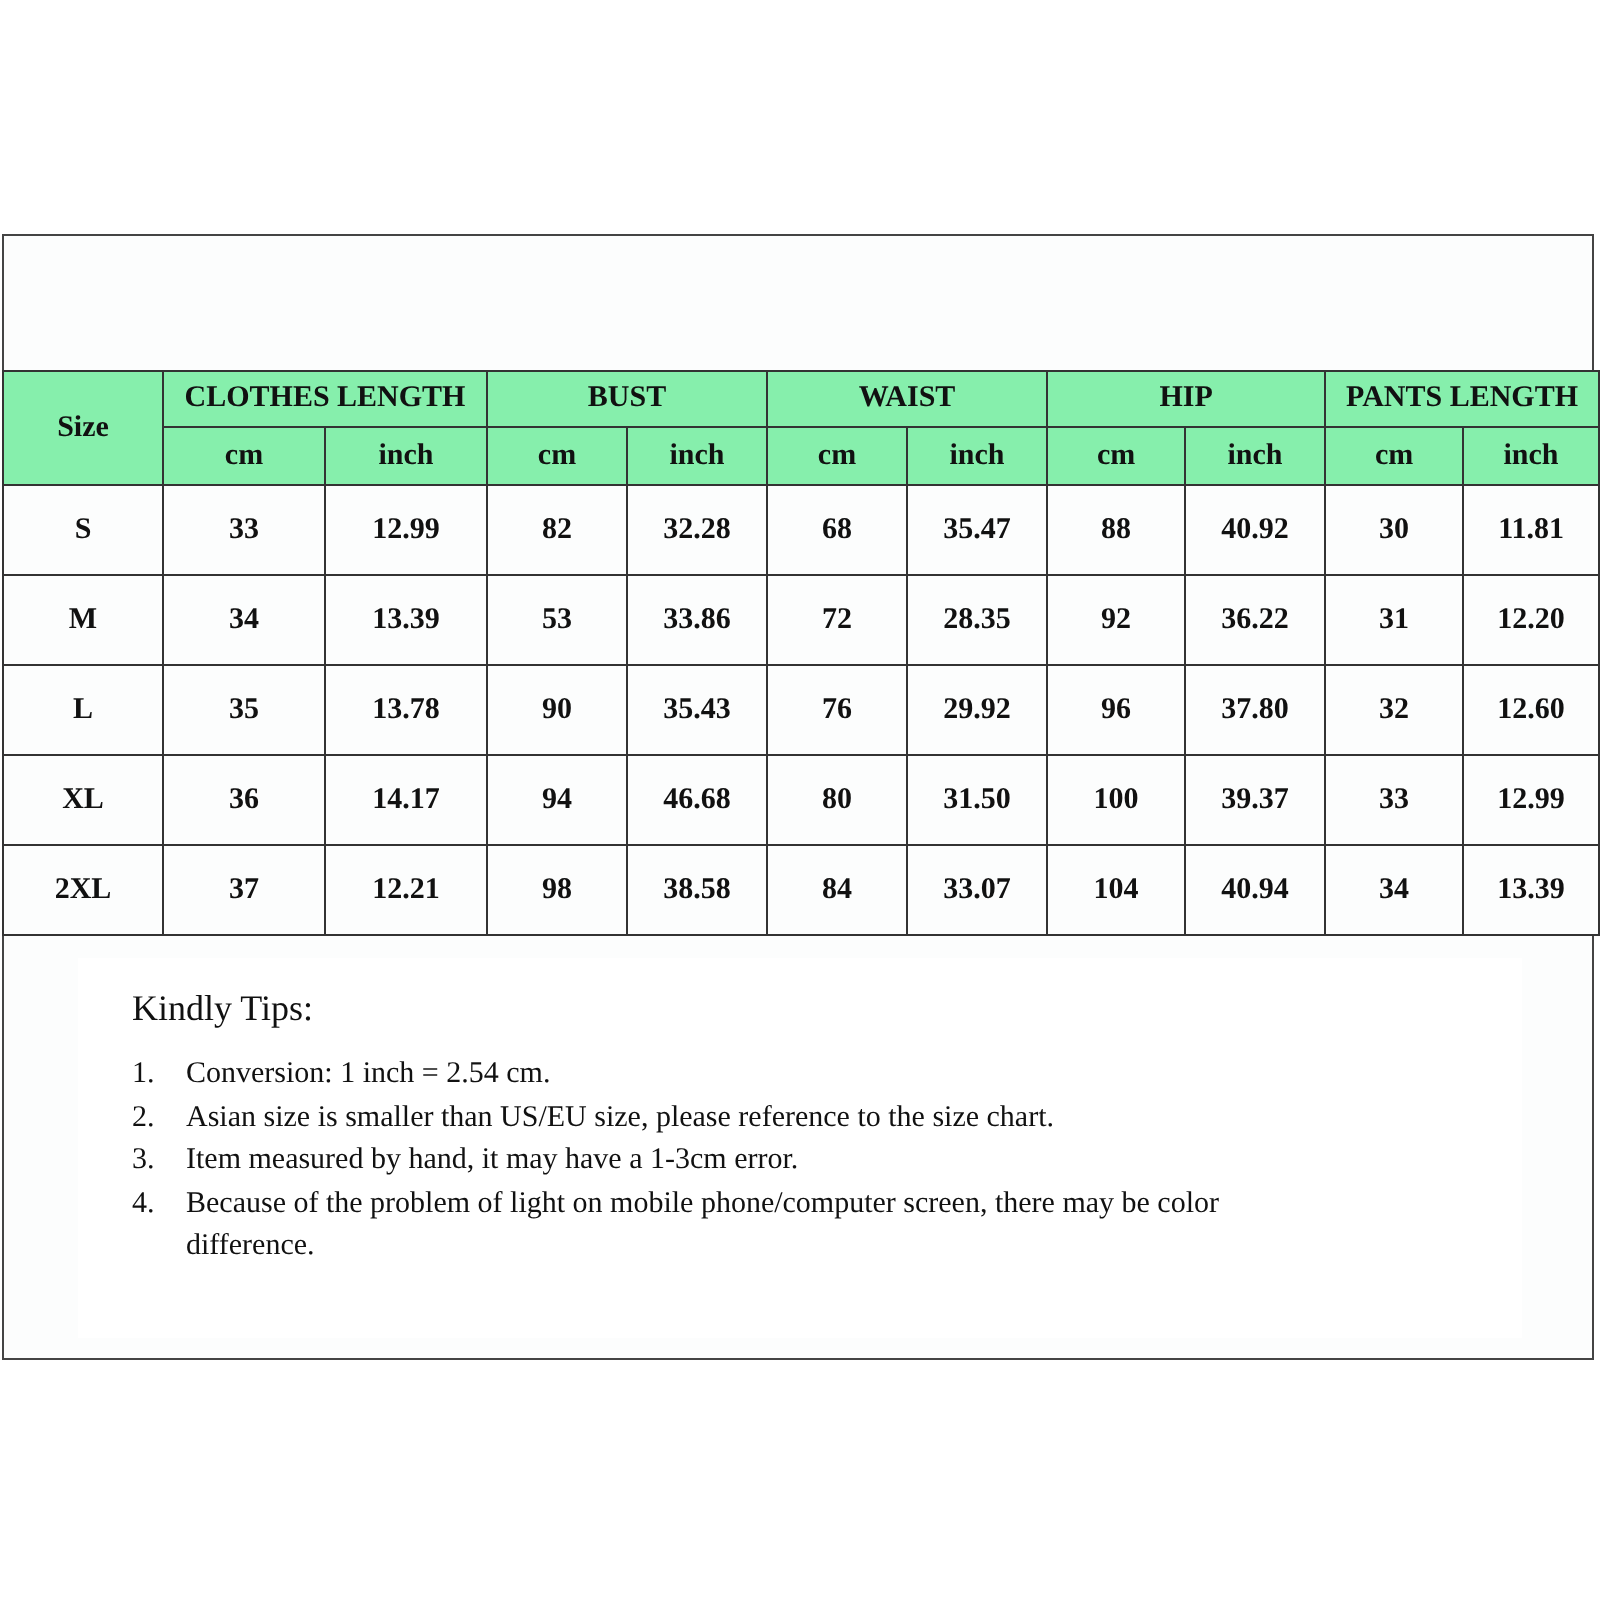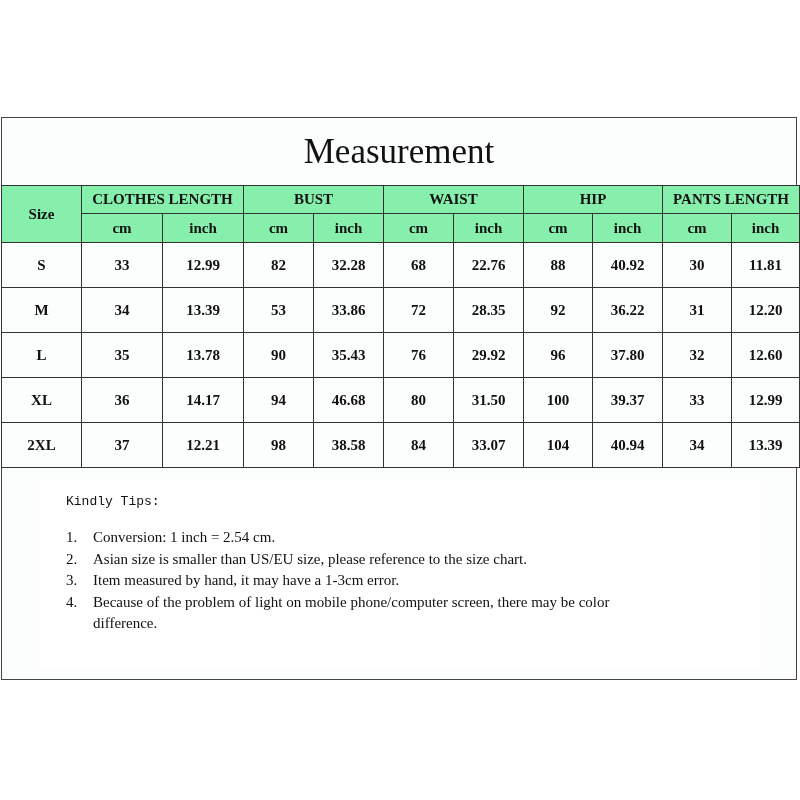--- a/index.html
+++ b/index.html
@@ -6,31 +6,30 @@
   body { width:800px; height:800px; position:relative; overflow:hidden; font-family:"Liberation Serif", serif; color:#111; }
   .frame { position:absolute; left:1px; top:117px; width:796px; height:563px; border:1px solid #444; background:#fcfdfd; box-sizing:border-box; }
   .title { position:absolute; left:0; top:0; width:100%; height:68px; display:flex; align-items:center; justify-content:center; font-size:35px; color:#111; }
   table.chart { position:absolute; left:-1px; top:67px; border-collapse:collapse; table-layout:fixed; width:798px; }
   table.chart td, table.chart th { border:1.5px solid #333; text-align:center; padding:0; font-weight:bold; font-size:15px; }
   table.chart th { background:#86efac; font-size:15px; }
   .h1 th { height:27px; }
   .h2 th { height:28px; }
   tr.data td { height:44px; background:#fcfdfd; }
   .tips { position:absolute; left:37px; top:361px; width:722px; height:190px; background:#ffffff; }
-  .tips-title { position:absolute; left:27px; top:15px; font-size:13px; font-family:Liberation Mono, monospace; }
+  .tips-title { position:absolute; left:27px; top:15px; font-size:18px; font-family:Liberation Serif, serif; }
   .tips-list { position:absolute; left:27px; top:48px; margin:0; padding:0; list-style:none; font-size:15px; line-height:21.5px; }
   .tips-list li { display:flex; }
   .tips-list .num { width:27px; flex:none; }
   .tips-list .txt { width:580px; }
 </style>
 </head>
 <body>
 
 <div class="frame">
-  <div class="title">Measurement</div>
 
   <table class="chart">
     <colgroup>
       <col style="width:80px">
         <col style="width:81px">
         <col style="width:81px">
         <col style="width:70px">
         <col style="width:70px">
       <col style="width:70px">
         <col style="width:70px">
@@ -61,21 +60,21 @@
       <th>inch</th>
     </tr>
 
     <tr class="data">
       <td>S</td>
       <td>33</td>
       <td>12.99</td>
       <td>82</td>
       <td>32.28</td>
       <td>68</td>
-      <td>22.76</td>
+      <td>35.47</td>
       <td>88</td>
       <td>40.92</td>
       <td>30</td>
       <td>11.81</td>
     </tr>
     <tr class="data">
       <td>M</td>
       <td>34</td>
       <td>13.39</td>
       <td>53</td>

